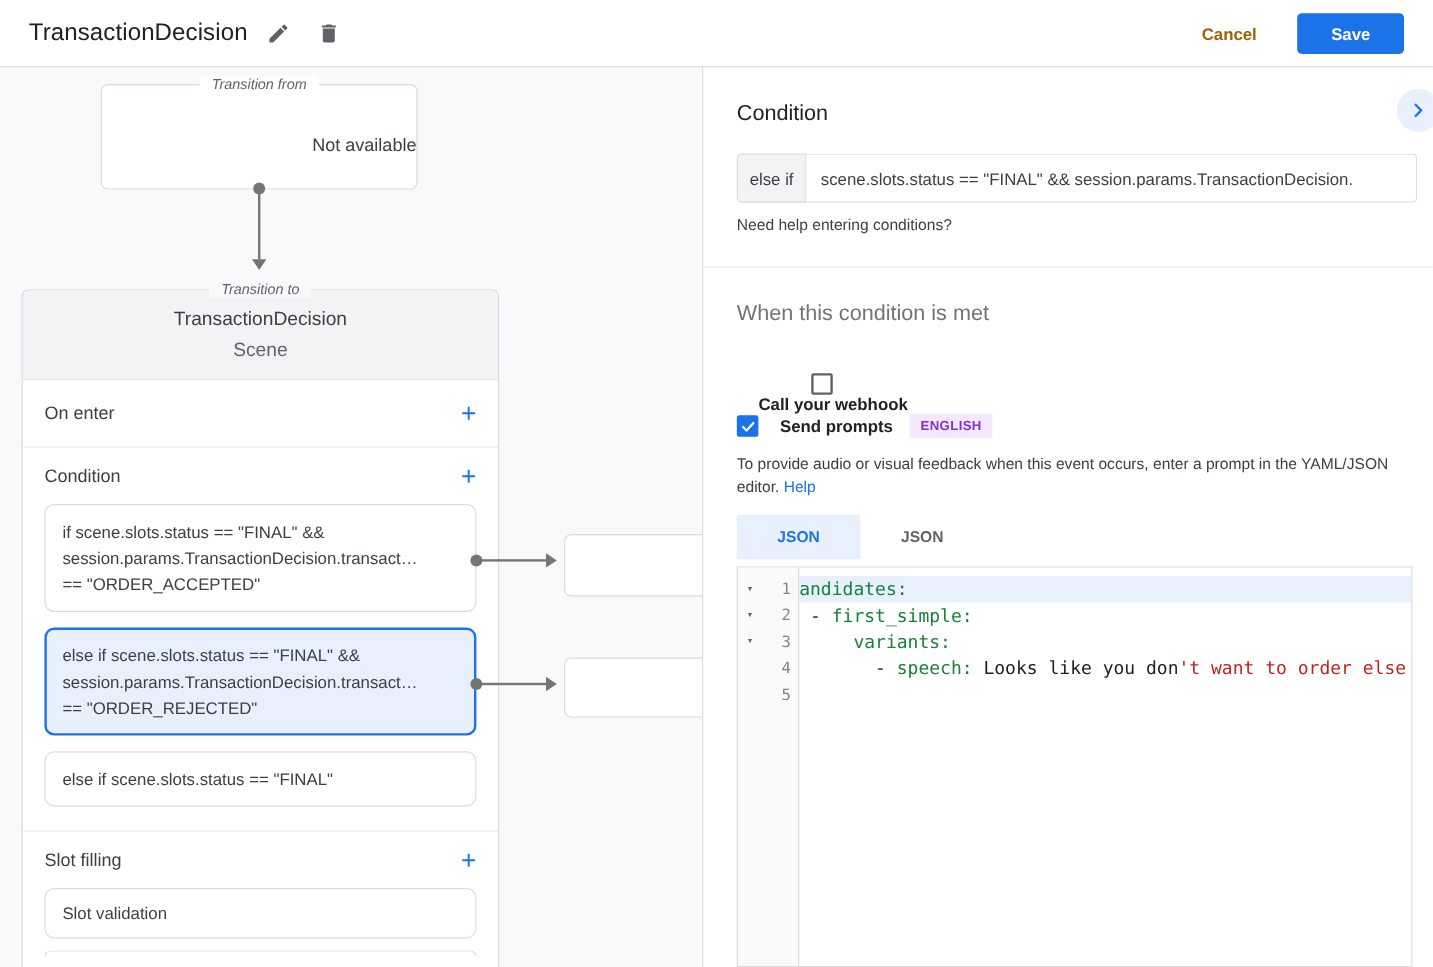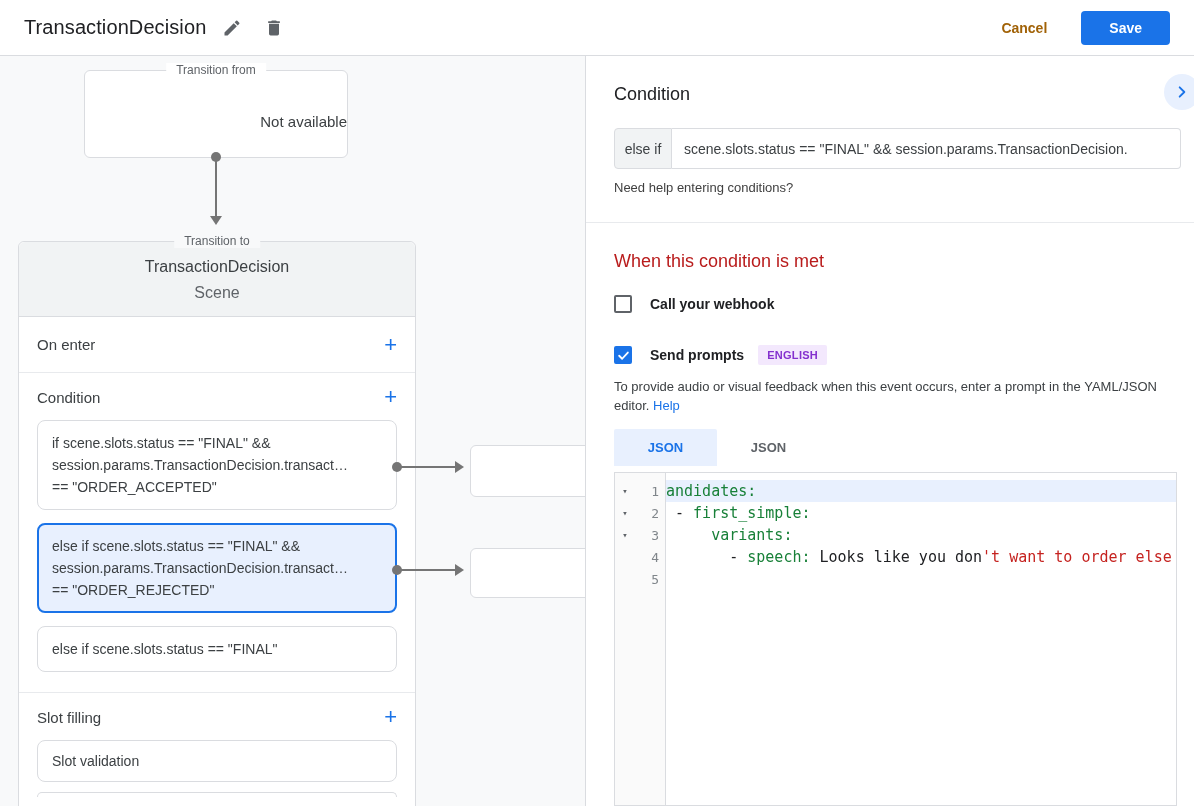--- a/index.html
+++ b/index.html
@@ -17,21 +17,21 @@
   .cancel-btn { border:none; background:transparent; color:#a16207; font-size:14px; font-weight:bold;
                 cursor:pointer; margin-right:34px; font-family:"Liberation Sans",sans-serif; }
   .save-btn { border:none; background:#1a73e8; color:#fff; font-size:14px; font-weight:bold;
               border-radius:4px; padding:9px 28px; cursor:pointer; font-family:"Liberation Sans",sans-serif; }
 
   
   .canvas { position:absolute; left:0; top:56px; width:585px; height:750px; background:#f8f9fa; overflow:hidden; }
 
   .fieldset { position:absolute; background:#fff; border:1px solid #dadce0; border-radius:6px; }
   .fieldset-legend { position:absolute; top:-8px; left:50%; transform:translateX(-50%);
-                     background:#f8f9fa; padding:0 10px; font-size:12px; color:#5f6368; white-space:nowrap; }
+                     background:#f8f9fa; padding:0 10px; font-size:12px; color:#5f6368; white-space:nowrap;font-style:italic; }
   .tfrom { left:84px; top:14px; width:264px; height:88px; }
   .tfrom-content { position:absolute; left:0; right:0; top:42px; text-align:right; font-size:15px; color:#3c4043; }
   .tfrom .fieldset-legend { background:#fff; }
 
   .vconn-dot { position:absolute; left:211px; top:96px; width:10px; height:10px; border-radius:50%; background:#757575; }
   .vconn-line { position:absolute; left:215px; top:102px; width:2px; height:58px; background:#757575; }
   .vconn-arrow { position:absolute; left:210px; top:160px; width:0; height:0;
                  border-left:6px solid transparent; border-right:6px solid transparent; border-top:9px solid #757575; }
 
   .tto { left:18px; top:185px; width:398px; height:760px; }
@@ -72,21 +72,21 @@
   .collapse-btn { position:absolute; left:578px; top:18px; width:36px; height:36px; border-radius:50%;
                   background:#e8f0fe; border:none; cursor:pointer; display:flex; align-items:center; justify-content:center; }
   .cond-input-row { position:absolute; left:28px; top:72px; width:567px; height:41px; display:flex; }
   .cond-prefix { background:#f1f3f4; border:1px solid #dadce0; border-radius:4px 0 0 4px; width:58px;
                  display:flex; align-items:center; justify-content:center; font-size:14px; color:#3c4043; }
   .cond-input { flex:1; border:1px solid #dadce0; border-left:none; border-radius:0 4px 4px 0;
                 font-size:14px; color:#3c4043; padding:0 12px; font-family:"Liberation Sans",sans-serif;
                 outline:none; min-width:0; }
   .help-link { position:absolute; left:28px; top:124px; font-size:13px; color:#404040; text-decoration:none; }
   .panel-divider { position:absolute; left:0; top:166px; width:609px; height:1px; background:#e8eaed; }
-  .when-title { position:absolute; left:28px; top:195px; font-size:18px; color:#b91c1c; font-weight:normal; }
+  .when-title { position:absolute; left:28px; top:195px; font-size:18px; color:#737373; font-weight:normal; }
 
   .check-row { position:absolute; left:28px; display:flex; align-items:center; }
   .checkbox { width:18px; height:18px; border:2px solid #5f6368; border-radius:2px; background:#fff;
               cursor:pointer; flex:none; }
   .checkbox.checked { background:#1a73e8; border-color:#1a73e8; display:flex; align-items:center; justify-content:center; }
   .check-label { font-size:14px; font-weight:bold; color:#202124; margin-left:18px; }
   .lang-badge { margin-left:14px; background:#f3e8fd; color:#8430ce; font-size:11px; font-weight:bold;
                 letter-spacing:.3px; padding:4px 9px; border-radius:2px; }
   .prompt-desc { position:absolute; left:28px; top:321px; width:550px; font-size:13px; color:#3c4043; line-height:19px; }
   .prompt-desc a { color:#1a73e8; text-decoration:none; }
@@ -208,21 +208,21 @@
     <div class="cond-prefix">else if</div>
     <input class="cond-input" type="text" value="scene.slots.status == &quot;FINAL&quot; &amp;&amp; session.params.TransactionDecision." style="">
   </div>
 
   <a class="help-link" href="#">Need help entering conditions?</a>
 
   <div class="panel-divider"></div>
 
   <h2 class="when-title">When this condition is met</h2>
 
-  <div class="check-row" style="top:239px;">
+  <div class="check-row" style="top:255px;flex-direction:column;">
     <div class="checkbox"></div>
     <span class="check-label">Call your webhook</span>
   </div>
 
   <div class="check-row" style="top:289px;">
     <div class="checkbox checked">
       <svg width="13" height="13" viewBox="0 0 24 24" fill="none" stroke="#fff" stroke-width="3.4" stroke-linecap="round" stroke-linejoin="round">
           <polyline points="4,12.5 9.5,18 20,6.5"></polyline>
         </svg>
     </div>

